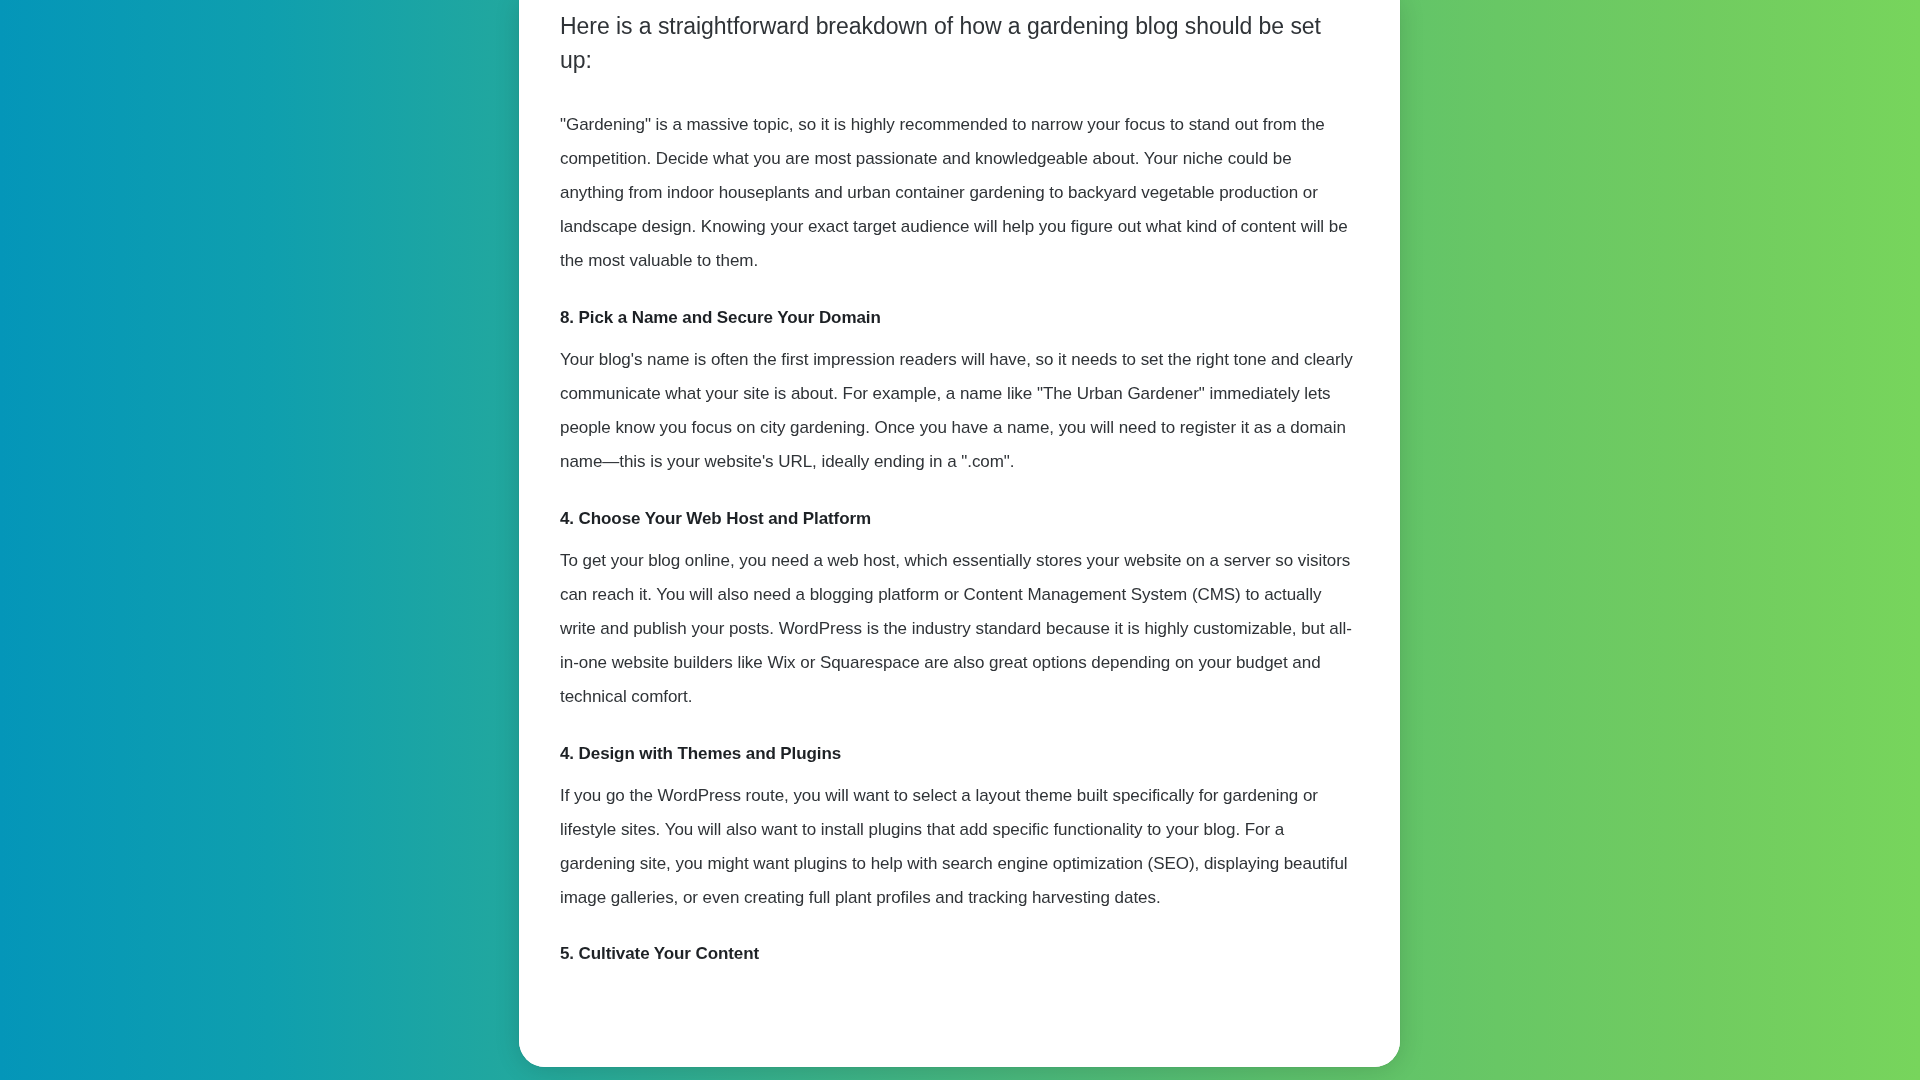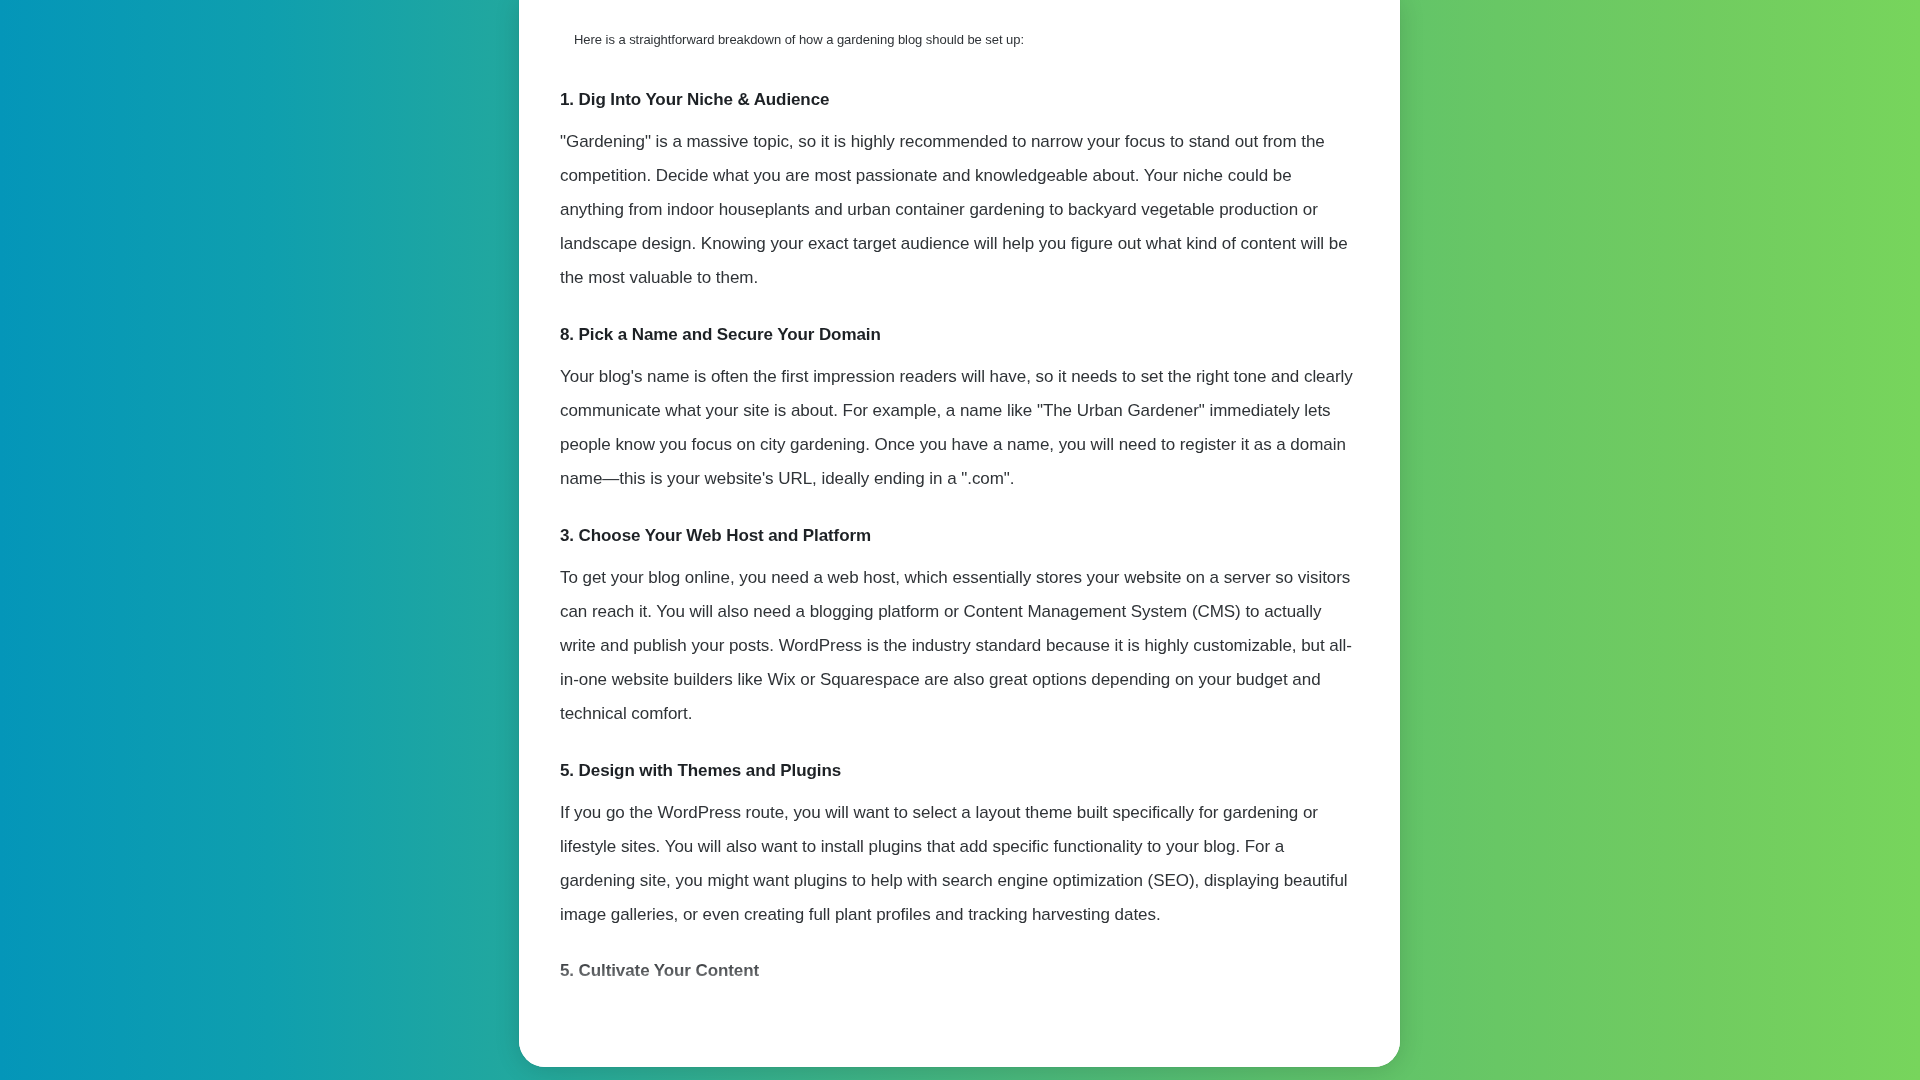--- a/index.html
+++ b/index.html
@@ -48,24 +48,24 @@
   .article {
     position: absolute;
     left: 0;
     top: 0;
     width: 881px;
     padding: 0 44px 0 41px;
     box-sizing: border-box;
   }
 
   .intro {
-    font-size: 13px;
+    font-size: 23px;
     line-height: 34px;
     color: #2f3337;
-    margin: 14px;
+    margin: 0;
     padding-top: 9px;
     letter-spacing: -0.05px;
   }
 
   .section { margin-top: 28px; }
   .section:first-of-type { margin-top: 31px; }
 
   h3.heading {
     font-size: 17px;
     font-weight: bold;
@@ -119,36 +119,35 @@
 
 <div id="stage">
 
   <div class="panel">
 
     <div class="article">
 
       <p class="intro">Here is a straightforward breakdown of how a gardening blog should be set up:</p>
 
       <div class="section">
-        <h3 class="heading">1. Dig Into Your Niche &amp; Audience</h3>
         <p class="body">"Gardening" is a massive topic, so it is highly recommended to narrow your focus to stand out from the competition. Decide what you are most passionate and knowledgeable about. Your niche could be anything from indoor houseplants and urban container gardening to backyard vegetable production or landscape design. Knowing your exact target audience will help you figure out what kind of content will be the most valuable to them.</p>
       </div>
 
       <div class="section">
         <h3 class="heading">8. Pick a Name and Secure Your Domain</h3>
         <p class="body">Your blog's name is often the first impression readers will have, so it needs to set the right tone and clearly communicate what your site is about. For example, a name like "The Urban Gardener" immediately lets people know you focus on city gardening. Once you have a name, you will need to register it as a domain name—this is your website's URL, ideally ending in a ".com".</p>
       </div>
 
       <div class="section">
-        <h3 class="heading">3. Choose Your Web Host and Platform</h3>
+        <h3 class="heading">4. Choose Your Web Host and Platform</h3>
         <p class="body">To get your blog online, you need a web host, which essentially stores your website on a server so visitors can reach it. You will also need a blogging platform or Content Management System (CMS) to actually write and publish your posts. WordPress is the industry standard because it is highly customizable, but all-in-one website builders like Wix or Squarespace are also great options depending on your budget and technical comfort.</p>
       </div>
 
       <div class="section">
-        <h3 class="heading">5. Design with Themes and Plugins</h3>
+        <h3 class="heading">4. Design with Themes and Plugins</h3>
         <p class="body">If you go the WordPress route, you will want to select a layout theme built specifically for gardening or lifestyle sites. You will also want to install plugins that add specific functionality to your blog. For a gardening site, you might want plugins to help with search engine optimization (SEO), displaying beautiful image galleries, or even creating full plant profiles and tracking harvesting dates.</p>
       </div>
 
       <div class="section-peek">
         <h3 class="heading">5. Cultivate Your Content</h3>
       </div>
 
     </div>
 
     <div class="bottom-rule"></div>

